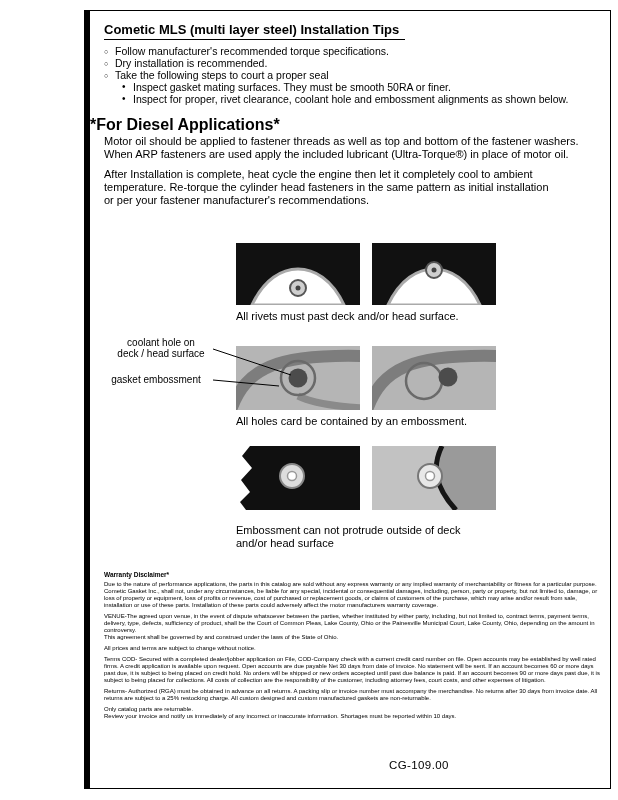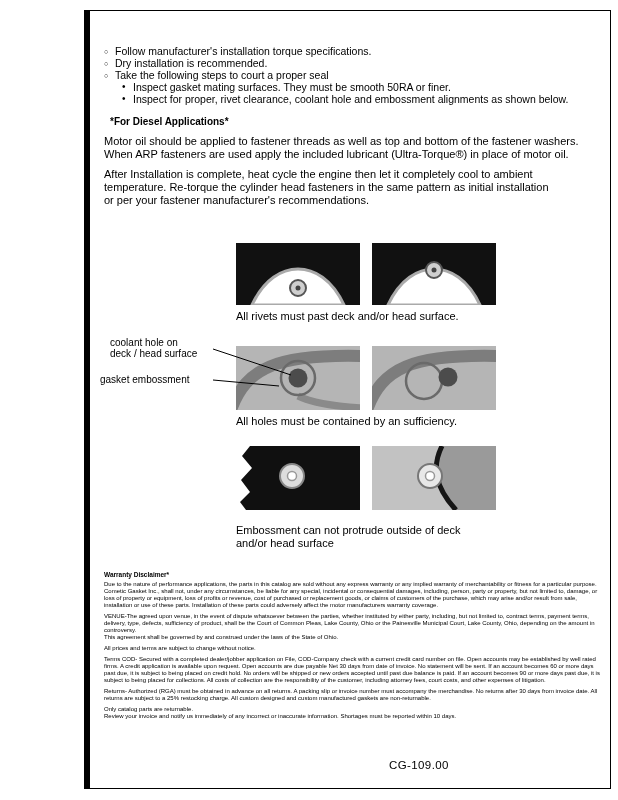--- a/index.html
+++ b/index.html
@@ -16,56 +16,57 @@
     font-size:13px; font-weight:bold; display:inline-block;
     border-bottom:1.5px solid #000; padding-bottom:2px; padding-right:6px;
   }
 
   .tips { position:absolute; left:14px; top:34px; font-size:10.5px; line-height:12px; list-style:none; }
   .tip { position:relative; padding-left:11px; }
   .tip::before { content:"○"; position:absolute; left:0; top:1px; font-size:7px; }
   .subtip { position:relative; margin-left:18px; padding-left:11px; }
   .subtip::before { content:"•"; position:absolute; left:0; top:0; font-size:10px; }
 
-  .diesel-heading { position:absolute; left:20px; top:105px; font-size:10px; font-weight:bold;text-align:center; }
+  .diesel-heading { position:absolute; left:0; top:105px; font-size:16px; font-weight:bold;text-align:center; }
   .para { position:absolute; left:14px; font-size:11px; line-height:13px; white-space:pre-line; }
   .para1 { top:124px; }
   .para2 { top:157px; }
   .note { position:absolute; left:14px; top:198px; font-size:11px; }
 
   .diagrams { position:absolute; left:0; top:215px; width:520px; height:340px; }
   .dg-label { position:absolute; width:124px; text-align:center; font-size:12.5px; letter-spacing:0.5px;margin-top:30px; }
   .col-l { left:146px; } .col-r { left:282px;font-weight:bold; }
   .r1 { top:0; } .r2 { top:103px; } .r3 { top:203px; }
   .panel { position:absolute; width:124px; }
   .p-r1 { top:17px; height:62px; }
   .p-r2 { top:120px; height:64px; }
   .p-r3 { top:220px; height:64px; }
   .caption { position:absolute; left:146px; font-size:11px; line-height:12.5px; white-space:pre-line; }
   .cap1 { top:84px; } .cap2 { top:189px; } .cap3 { top:298px; }
 
-  .ann { position:absolute; font-size:10px; line-height:10.5px; text-align:left; white-space:pre-line; }
+  .ann { position:absolute; font-size:10px; line-height:10.5px; text-align:center; white-space:pre-line; }
   .ann-coolant { left:20px; top:112px; width:102px; }
   .ann-emboss  { left:10px; top:149px; width:112px; }
   .leader { position:absolute; left:0; top:0; width:520px; height:340px; pointer-events:none; }
 
   .warranty { position:absolute; left:14px; top:560px; width:502px; }
   .warranty-heading { font-size:6.5px; font-weight:bold; margin-bottom:3px; }
   .warranty p { font-size:6px; line-height:7px; margin-bottom:4px; white-space:pre-line; }
 
   .doc-code { position:absolute; left:299px; top:748px; font-size:11.5px; letter-spacing:0.4px; }
 </style>
 </head>
 <body>
 
 <div class="page">
 
+  <div class="title">Cometic MLS (multi layer steel) Installation Tips</div>
 
   <ul class="tips">
-    <li class="tip">Follow manufacturer's installation torque specifications.</li>
+    <li class="tip">Follow manufacturer's recommended torque specifications.</li>
     <li class="tip">Dry installation is recommended.</li>
     <li class="tip">Take the following steps to court a proper seal</li>
     <li class="subtip">Inspect gasket mating surfaces.  They must be smooth 50RA or finer.</li>
     <li class="subtip">Inspect for proper, rivet clearance, coolant hole and embossment alignments as shown below.</li>
   </ul>
 
   <div class="diesel-heading">*For Diesel Applications*</div>
   <div class="para para1">Motor oil should be applied to fastener threads as well as top and bottom of the fastener washers.
 When ARP fasteners are used apply the included lubricant (Ultra-Torque®) in place of motor oil.</div>
   <div class="para para2">After Installation is complete, heat cycle the engine then let it completely cool to ambient
@@ -112,21 +113,21 @@
       </svg>
     </div>
     <div class="panel col-r p-r2">
       <svg viewBox="0 0 124 64" width="124" height="64">
         <rect width="124" height="64" fill="#b5b5b5"></rect>
         <path d="M-5,64 C10,22 40,8 126,10" fill="none" stroke="#7d7d7d" stroke-width="12"></path>
         <circle cx="52" cy="35" r="18" fill="none" stroke="#6a6a6a" stroke-width="2.5"></circle>
         <circle cx="76" cy="31" r="9.5" fill="#4c4c4c"></circle>
       </svg>
     </div>
-    <div class="caption cap2">All holes must be contained by an sufficiency.</div>
+    <div class="caption cap2">All holes card be contained by an embossment.</div>
 
     <div class="dg-label col-l r3">RIGHT</div>
     <div class="dg-label col-r r3">WRONG</div>
 
     <div class="panel col-l p-r3">
       <svg viewBox="0 0 124 64" width="124" height="64">
         <rect width="124" height="64" fill="#101010"></rect>
         <path d="M0,0 L14,0 L6,10 L16,22 L5,34 L14,46 L4,56 L10,64 L0,64 Z" fill="#ffffff"></path>
         <circle cx="56" cy="30" r="12" fill="#dddddd" stroke="#888" stroke-width="2"></circle>
         <circle cx="56" cy="30" r="4.5" fill="#ffffff" stroke="#999" stroke-width="1.5"></circle>

